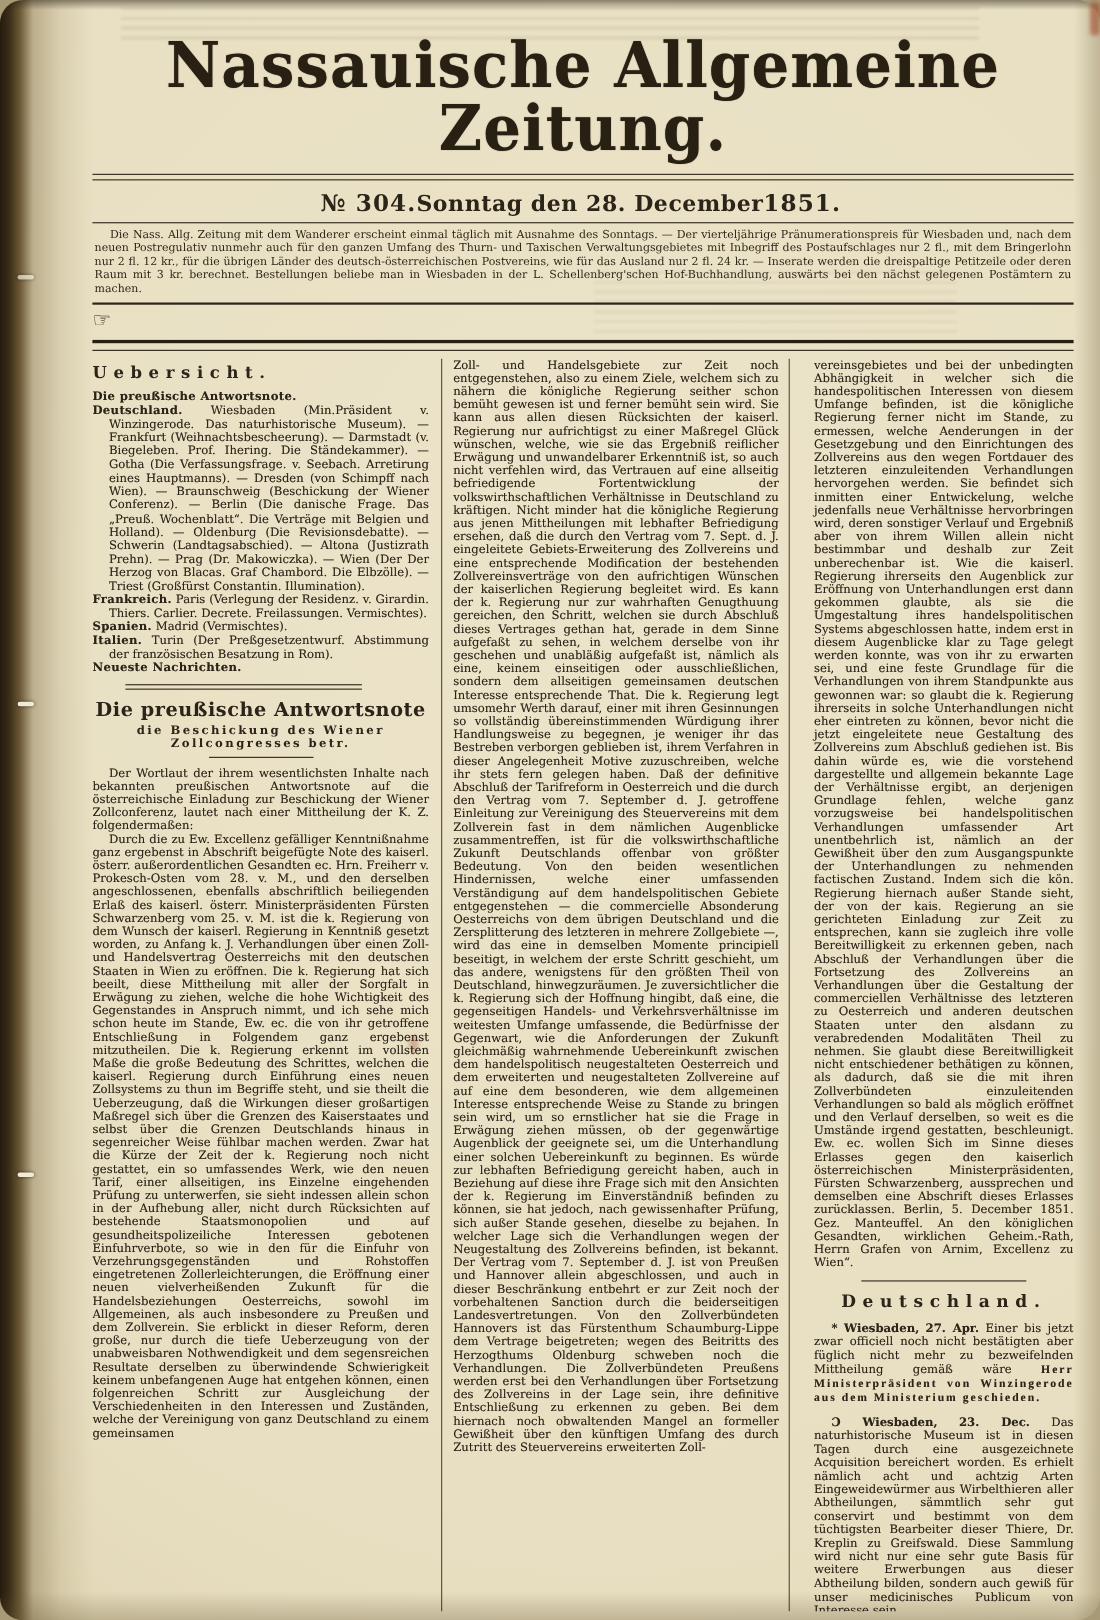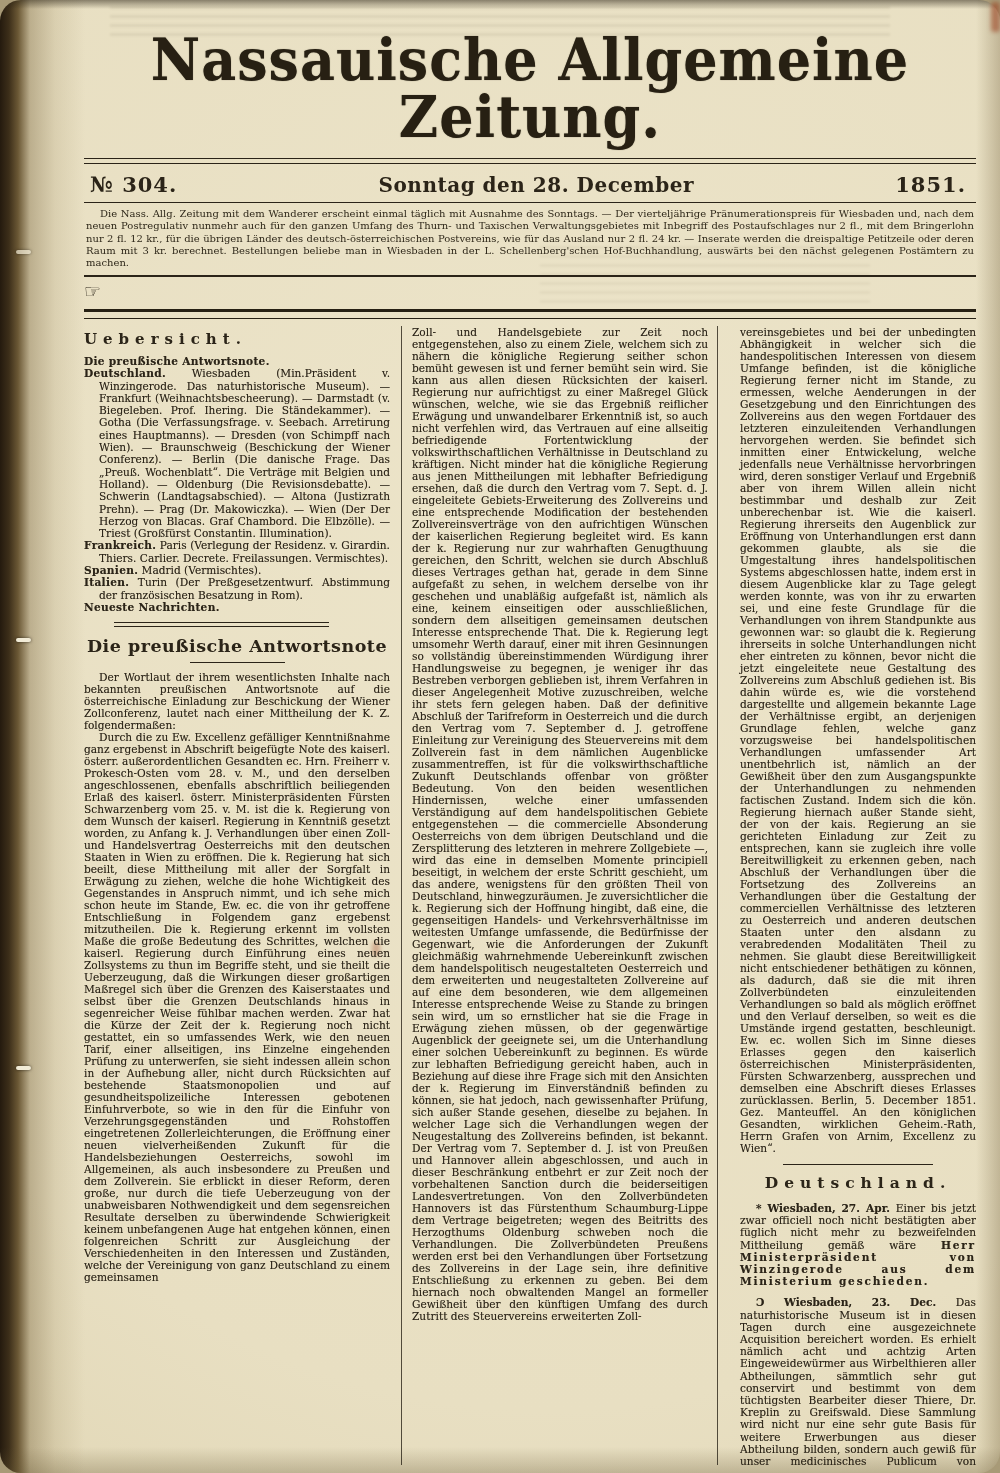--- a/index.html
+++ b/index.html
@@ -31,22 +31,22 @@
     margin:34px 0 0 0;text-align:center;font-weight:bold;
     font-size:54px;letter-spacing:1px;line-height:1.0;
     color:#272013;text-shadow:0 0 1px rgba(39,32,19,.55);
     transform:scaleY(1.06);
   }
   .rule-double{height:4px;border-top:1.5px solid #2b2418;border-bottom:1px solid #2b2418;margin-top:16px;}
   .rule-single{border-top:1.2px solid #2b2418;}
   .rule-mid{border-top:2px solid #2b2418;margin-top:2px;}
   .rule-heavy{height:6px;border-top:3.5px solid #262013;border-bottom:1.2px solid #262013;margin-top:2px;}
 
-  .dateline{display:flex;justify-content:space-between;align-items:baseline;
-    padding:8px 10px 5px 6px;font-weight:bold;gap:13px;}
+  .dateline{display:flex;justify-content:center;align-items:baseline;
+    padding:8px 10px 5px 6px;font-weight:bold;}
   .dateline .issue{font-size:21px;letter-spacing:1px;}
   .dateline .ddate{font-size:20px;letter-spacing:.5px;}
   .dateline .dyear{font-size:21px;letter-spacing:1px;}
 
   .imprint{margin:0;padding:5px 2px 4px 2px;font-size:10px;line-height:12.3px;
     text-align:justify;text-indent:14px;color:#2e2719;}
 
   .notice{margin:0;display:flex;align-items:center;padding:5px 4px 6px 0;}
   .hand{font-family:"DejaVu Sans", sans-serif;font-size:19px;margin-right:18px;line-height:1;}
   .notice-text{flex:1;font-size:15px;font-weight:bold;letter-spacing:.3px;
@@ -74,21 +74,21 @@
   .art-title{margin:2px 0 2px 0;text-align:center;font-size:17.5px;font-weight:bold;letter-spacing:.5px;}
   .art-sub{text-align:center;font-size:10.6px;letter-spacing:2.2px;font-weight:bold;}
   .sep-short{width:95px;border-top:1.2px solid #2b2418;margin:6px auto 8px auto;}
 
   .sep-ger{width:150px;border-top:1.2px solid #2b2418;margin:10px auto 8px auto;}
   .section-title{margin:2px 0 10px 0;text-align:center;font-size:15.5px;font-weight:bold;letter-spacing:6px;}
 
   .news{text-indent:16px;margin-top:9px;line-height:12.2px;}
   .news .marker{font-weight:bold;}
   .news .place, .news .ndate{font-weight:bold;}
-  .news .emph{font-weight:bold;letter-spacing:1.8px;}
+  .news .emph{font-weight:bold;letter-spacing:1.8px;font-family:Liberation Serif, serif;}
 </style>
 </head>
 <body>
 
 <div class="page">
 
   <div class="ghost" style="top:6px;left:110px;width:780px;height:32px;"></div>
   <div class="ghost" style="top:246px;left:540px;width:330px;height:60px;opacity:.35;"></div>
   <div class="redmark" style="top:2px;right:0;width:9px;height:30px;"></div>
   <div class="redmark" style="top:942px;left:372px;width:8px;height:14px;opacity:.6;"></div>
@@ -129,20 +129,21 @@
       <p class="ov-item"><b>Die preußische Antwortsnote.</b> <span></span></p>
       <p class="ov-item"><b>Deutschland.</b> <span>Wiesbaden (Min.Präsident v. Winzingerode. Das naturhistorische Museum). — Frankfurt (Weihnachtsbescheerung). — Darmstadt (v. Biegeleben. Prof. Ihering. Die Ständekammer). — Gotha (Die Verfassungsfrage. v. Seebach. Arretirung eines Hauptmanns). — Dresden (von Schimpff nach Wien). — Braunschweig (Beschickung der Wiener Conferenz). — Berlin (Die danische Frage. Das „Preuß. Wochenblatt“. Die Verträge mit Belgien und Holland). — Oldenburg (Die Revisionsdebatte). — Schwerin (Landtagsabschied). — Altona (Justizrath Prehn). — Prag (Dr. Makowiczka). — Wien (Der Der Herzog von Blacas. Graf Chambord. Die Elbzölle). — Triest (Großfürst Constantin. Illumination).</span></p>
       <p class="ov-item"><b>Frankreich.</b> <span>Paris (Verlegung der Residenz. v. Girardin. Thiers. Carlier. Decrete. Freilassungen. Vermischtes).</span></p>
       <p class="ov-item"><b>Spanien.</b> <span>Madrid (Vermischtes).</span></p>
       <p class="ov-item"><b>Italien.</b> <span>Turin (Der Preßgesetzentwurf. Abstimmung der französischen Besatzung in Rom).</span></p>
       <p class="ov-item"><b>Neueste Nachrichten.</b> <span></span></p>
 
       <div class="sep-double"></div>
 
       <h3 class="art-title">Die preußische Antwortsnote</h3>
+      <div class="art-sub">die Beschickung des Wiener Zollcongresses betr.</div>
       <div class="sep-short"></div>
 
       <p class="body-p">Der Wortlaut der ihrem wesentlichsten Inhalte nach bekannten preußischen Antwortsnote auf die österreichische Einladung zur Beschickung der Wiener Zollconferenz, lautet nach einer Mittheilung der K. Z. folgendermaßen:</p>
       <p class="body-p">Durch die zu Ew. Excellenz gefälliger Kenntnißnahme ganz ergebenst in Abschrift beigefügte Note des kaiserl. österr. außerordentlichen Gesandten ec. Hrn. Freiherr v. Prokesch-Osten vom 28. v. M., und den derselben angeschlossenen, ebenfalls abschriftlich beiliegenden Erlaß des kaiserl. österr. Ministerpräsidenten Fürsten Schwarzenberg vom 25. v. M. ist die k. Regierung von dem Wunsch der kaiserl. Regierung in Kenntniß gesetzt worden, zu Anfang k. J. Verhandlungen über einen Zoll- und Handelsvertrag Oesterreichs mit den deutschen Staaten in Wien zu eröffnen. Die k. Regierung hat sich beeilt, diese Mittheilung mit aller der Sorgfalt in Erwägung zu ziehen, welche die hohe Wichtigkeit des Gegenstandes in Anspruch nimmt, und ich sehe mich schon heute im Stande, Ew. ec. die von ihr getroffene Entschließung in Folgendem ganz ergebenst mitzutheilen. Die k. Regierung erkennt im vollsten Maße die große Bedeutung des Schrittes, welchen die kaiserl. Regierung durch Einführung eines neuen Zollsystems zu thun im Begriffe steht, und sie theilt die Ueberzeugung, daß die Wirkungen dieser großartigen Maßregel sich über die Grenzen des Kaiserstaates und selbst über die Grenzen Deutschlands hinaus in segenreicher Weise fühlbar machen werden. Zwar hat die Kürze der Zeit der k. Regierung noch nicht gestattet, ein so umfassendes Werk, wie den neuen Tarif, einer allseitigen, ins Einzelne eingehenden Prüfung zu unterwerfen, sie sieht indessen allein schon in der Aufhebung aller, nicht durch Rücksichten auf bestehende Staatsmonopolien und auf gesundheitspolizeiliche Interessen gebotenen Einfuhrverbote, so wie in den für die Einfuhr von Verzehrungsgegenständen und Rohstoffen eingetretenen Zollerleichterungen, die Eröffnung einer neuen vielverheißenden Zukunft für die Handelsbeziehungen Oesterreichs, sowohl im Allgemeinen, als auch insbesondere zu Preußen und dem Zollverein. Sie erblickt in dieser Reform, deren große, nur durch die tiefe Ueberzeugung von der unabweisbaren Nothwendigkeit und dem segensreichen Resultate derselben zu überwindende Schwierigkeit keinem unbefangenen Auge hat entgehen können, einen folgenreichen Schritt zur Ausgleichung der Verschiedenheiten in den Interessen und Zuständen, welche der Vereinigung von ganz Deutschland zu einem gemeinsamen</p>
     </section>
 
     <section class="col col2">
       <p class="body-p cont">Zoll- und Handelsgebiete zur Zeit noch entgegenstehen, also zu einem Ziele, welchem sich zu nähern die königliche Regierung seither schon bemüht gewesen ist und ferner bemüht sein wird. Sie kann aus allen diesen Rücksichten der kaiserl. Regierung nur aufrichtigst zu einer Maßregel Glück wünschen, welche, wie sie das Ergebniß reiflicher Erwägung und unwandelbarer Erkenntniß ist, so auch nicht verfehlen wird, das Vertrauen auf eine allseitig befriedigende Fortentwicklung der volkswirthschaftlichen Verhältnisse in Deutschland zu kräftigen. Nicht minder hat die königliche Regierung aus jenen Mittheilungen mit lebhafter Befriedigung ersehen, daß die durch den Vertrag vom 7. Sept. d. J. eingeleitete Gebiets-Erweiterung des Zollvereins und eine entsprechende Modification der bestehenden Zollvereinsverträge von den aufrichtigen Wünschen der kaiserlichen Regierung begleitet wird. Es kann der k. Regierung nur zur wahrhaften Genugthuung gereichen, den Schritt, welchen sie durch Abschluß dieses Vertrages gethan hat, gerade in dem Sinne aufgefaßt zu sehen, in welchem derselbe von ihr geschehen und unabläßig aufgefaßt ist, nämlich als eine, keinem einseitigen oder ausschließlichen, sondern dem allseitigen gemeinsamen deutschen Interesse entsprechende That. Die k. Regierung legt umsomehr Werth darauf, einer mit ihren Gesinnungen so vollständig übereinstimmenden Würdigung ihrer Handlungsweise zu begegnen, je weniger ihr das Bestreben verborgen geblieben ist, ihrem Verfahren in dieser Angelegenheit Motive zuzuschreiben, welche ihr stets fern gelegen haben. Daß der definitive Abschluß der Tarifreform in Oesterreich und die durch den Vertrag vom 7. September d. J. getroffene Einleitung zur Vereinigung des Steuervereins mit dem Zollverein fast in dem nämlichen Augenblicke zusammentreffen, ist für die volkswirthschaftliche Zukunft Deutschlands offenbar von größter Bedeutung. Von den beiden wesentlichen Hindernissen, welche einer umfassenden Verständigung auf dem handelspolitischen Gebiete entgegenstehen — die commercielle Absonderung Oesterreichs von dem übrigen Deutschland und die Zersplitterung des letzteren in mehrere Zollgebiete —, wird das eine in demselben Momente principiell beseitigt, in welchem der erste Schritt geschieht, um das andere, wenigstens für den größten Theil von Deutschland, hinwegzuräumen. Je zuversichtlicher die k. Regierung sich der Hoffnung hingibt, daß eine, die gegenseitigen Handels- und Verkehrsverhältnisse im weitesten Umfange umfassende, die Bedürfnisse der Gegenwart, wie die Anforderungen der Zukunft gleichmäßig wahrnehmende Uebereinkunft zwischen dem handelspolitisch neugestalteten Oesterreich und dem erweiterten und neugestalteten Zollvereine auf auf eine dem besonderen, wie dem allgemeinen Interesse entsprechende Weise zu Stande zu bringen sein wird, um so ernstlicher hat sie die Frage in Erwägung ziehen müssen, ob der gegenwärtige Augenblick der geeignete sei, um die Unterhandlung einer solchen Uebereinkunft zu beginnen. Es würde zur lebhaften Befriedigung gereicht haben, auch in Beziehung auf diese ihre Frage sich mit den Ansichten der k. Regierung im Einverständniß befinden zu können, sie hat jedoch, nach gewissenhafter Prüfung, sich außer Stande gesehen, dieselbe zu bejahen. In welcher Lage sich die Verhandlungen wegen der Neugestaltung des Zollvereins befinden, ist bekannt. Der Vertrag vom 7. September d. J. ist von Preußen und Hannover allein abgeschlossen, und auch in dieser Beschränkung entbehrt er zur Zeit noch der vorbehaltenen Sanction durch die beiderseitigen Landesvertretungen. Von den Zollverbündeten Hannovers ist das Fürstenthum Schaumburg-Lippe dem Vertrage beigetreten; wegen des Beitritts des Herzogthums Oldenburg schweben noch die Verhandlungen. Die Zollverbündeten Preußens werden erst bei den Verhandlungen über Fortsetzung des Zollvereins in der Lage sein, ihre definitive Entschließung zu erkennen zu geben. Bei dem hiernach noch obwaltenden Mangel an formeller Gewißheit über den künftigen Umfang des durch Zutritt des Steuervereins erweiterten Zoll-</p>
     </section>
 

